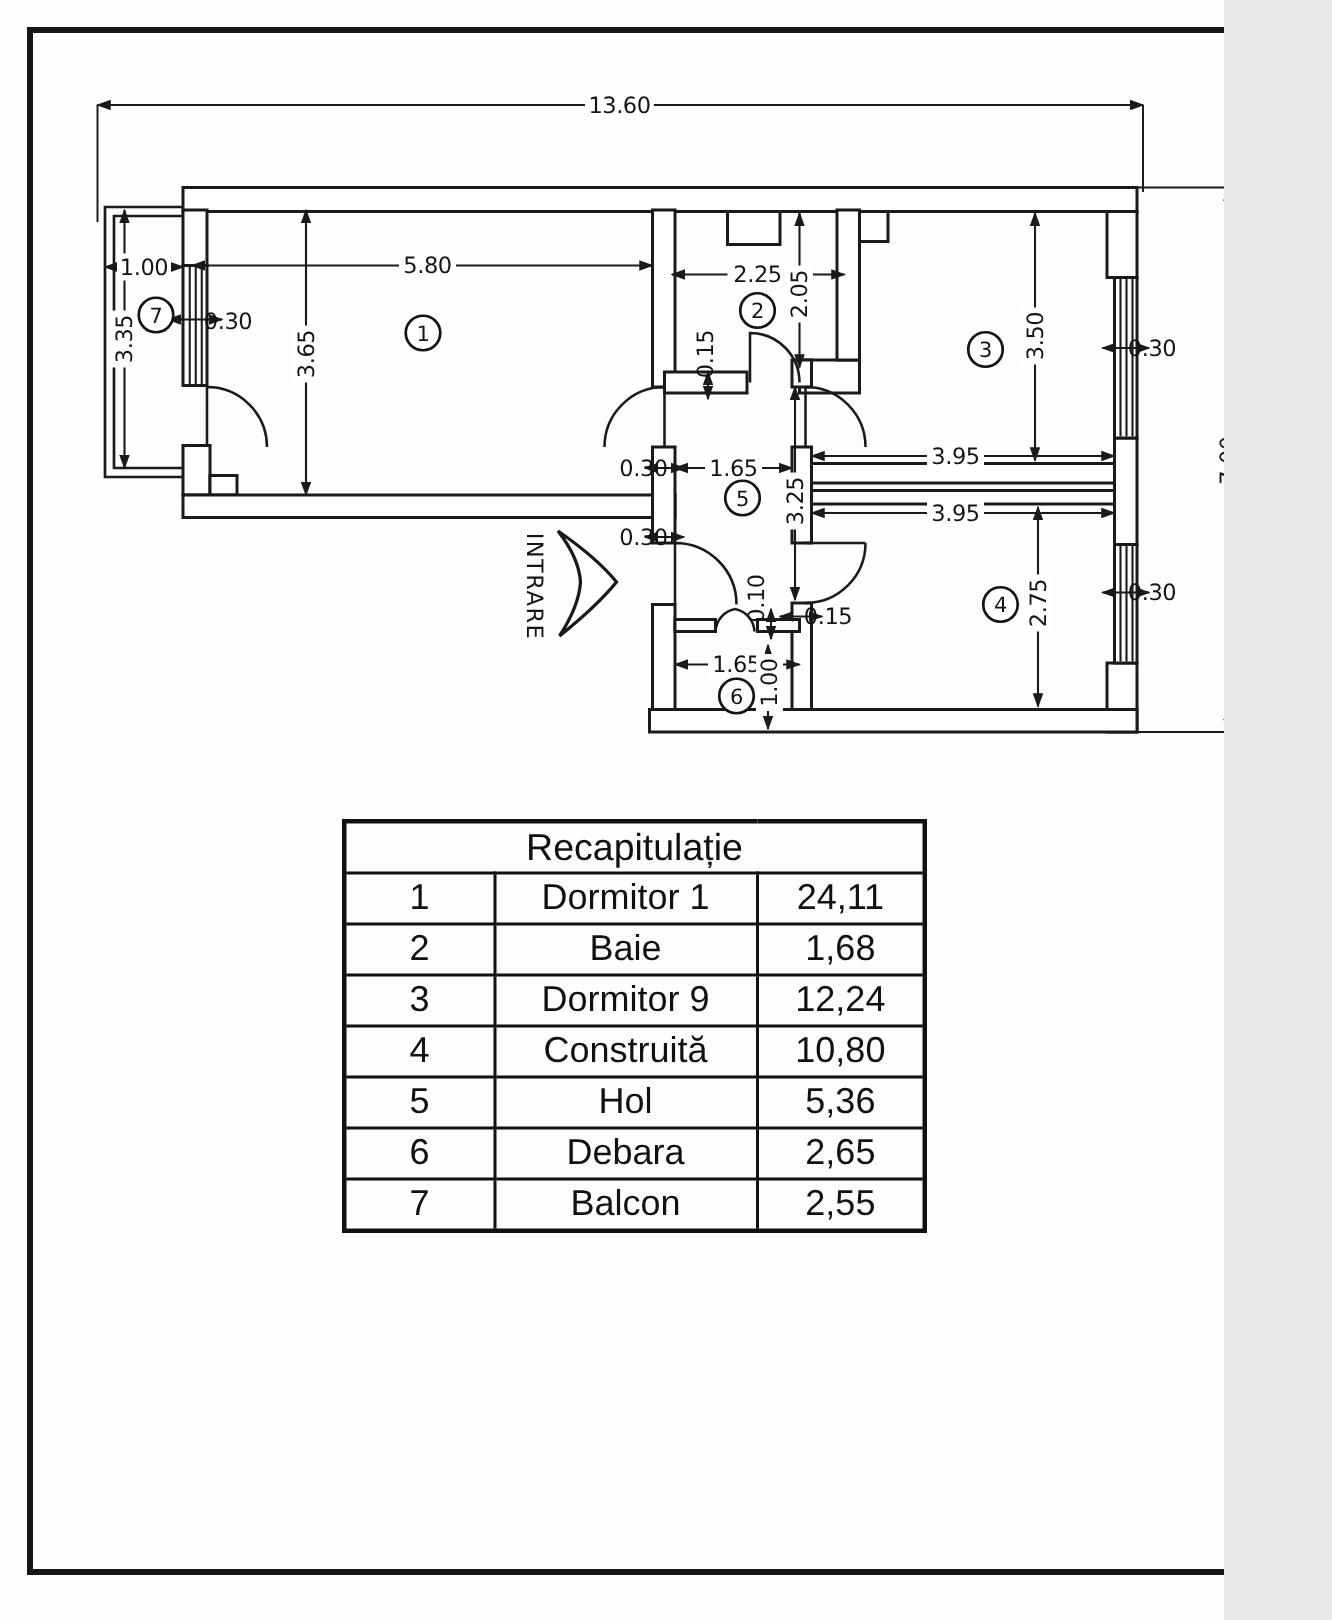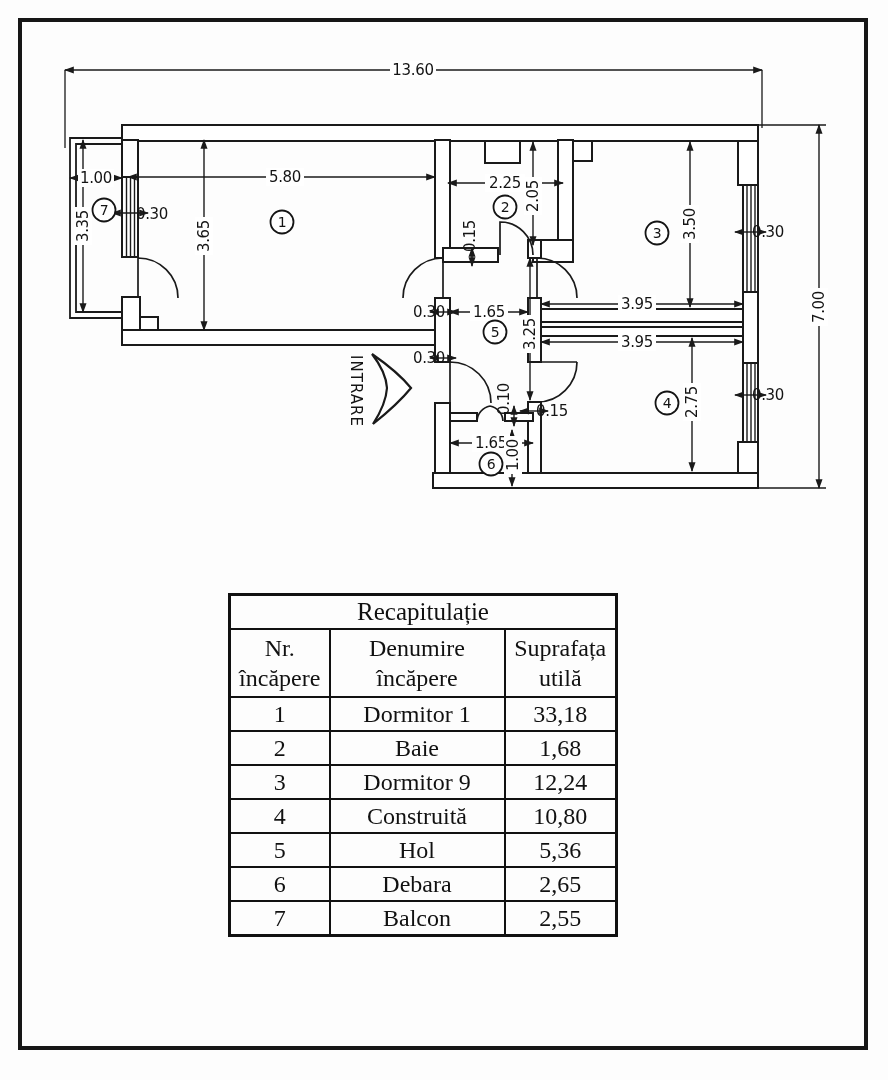--- a/index.html
+++ b/index.html
@@ -1,36 +1,36 @@
 <!DOCTYPE html>
 <html><head>
 <meta charset="utf-8">
 <style>
   html,body{margin:0;padding:0;background:#e8e8e8;}
-  .canvas{position:relative;width:888px;height:1080px;background:#fdfdfd;overflow:hidden;
+  .canvas{position:relative;width:816px;height:1080px;background:#fdfdfd;overflow:hidden;
           font-family:"DejaVu Sans",sans-serif;}
   .frame{position:absolute;left:18px;top:18px;width:842px;height:1024px;border:4px solid #161616;}
   svg.plan{position:absolute;left:0;top:0;}
   svg.plan text{font-family:"DejaVu Sans",sans-serif;font-size:15px;fill:#141414;
                 text-anchor:middle;letter-spacing:-0.3px;}
   svg.plan text.room-no{font-size:14px;}
   svg.plan text.entr{font-size:15px;letter-spacing:1px;}
   .wall{fill:#ffffff;stroke:#1a1a1a;stroke-width:2;}
   .thin{fill:none;stroke:#1a1a1a;stroke-width:1.8;}
   .hatch{stroke:#1a1a1a;stroke-width:1.4;}
   .door{fill:none;stroke:#1a1a1a;stroke-width:1.7;}
   .dim{stroke:#1a1a1a;stroke-width:1.4;marker-start:url(#arr);marker-end:url(#arr);}
   .ext{stroke:#1a1a1a;stroke-width:1.3;}
   .lblbg{fill:#ffffff;}
   .roomc{fill:#ffffff;stroke:#141414;stroke-width:1.8;}
   .arrowhead{fill:#ffffff;stroke:#1a1a1a;stroke-width:2.2;}
   
   table.recap{position:absolute;left:228px;top:546px;border-collapse:collapse;
-              font-family:Liberation Serif, serif;color:#111;
-              border:3px solid #111;margin-top:47px;}
+              font-family:Liberation Sans, sans-serif;color:#111;
+              border:3px solid #111;}
   table.recap td{border:2px solid #111;text-align:center;vertical-align:middle;
                  padding:0 4px;font-size:24px;}
   table.recap td.t-title{height:32px;font-size:25px;}
   table.recap tr.cols td{height:66px;line-height:1.25;}
   table.recap tr.r td{height:32px;}
   table.recap .hl{display:block;}
 </style>
 </head>
 <body>
 
@@ -257,40 +257,26 @@
   <table class="recap">
     <colgroup>
       <col style="width:100px">
         <col style="width:175px">
         <col style="width:112px">
     </colgroup>
     <thead>
       <tr>
         <td class="t-title" colspan="3">Recapitulație</td>
       </tr>
-      <tr class="cols">
-        <td>
-          <span class="hl">Nr.</span>
-          <span class="hl">încăpere</span>
-        </td>
-        <td>
-          <span class="hl">Denumire</span>
-          <span class="hl">încăpere</span>
-        </td>
-        <td>
-          <span class="hl">Suprafața</span>
-          <span class="hl">utilă</span>
-        </td>
-      </tr>
     </thead>
     <tbody>
         <tr class="r">
           <td>1</td>
           <td>Dormitor 1</td>
-          <td>33,18</td>
+          <td>24,11</td>
         </tr>
         <tr class="r">
           <td>2</td>
           <td>Baie</td>
           <td>1,68</td>
         </tr>
         <tr class="r">
           <td>3</td>
           <td>Dormitor 9</td>
           <td>12,24</td>

